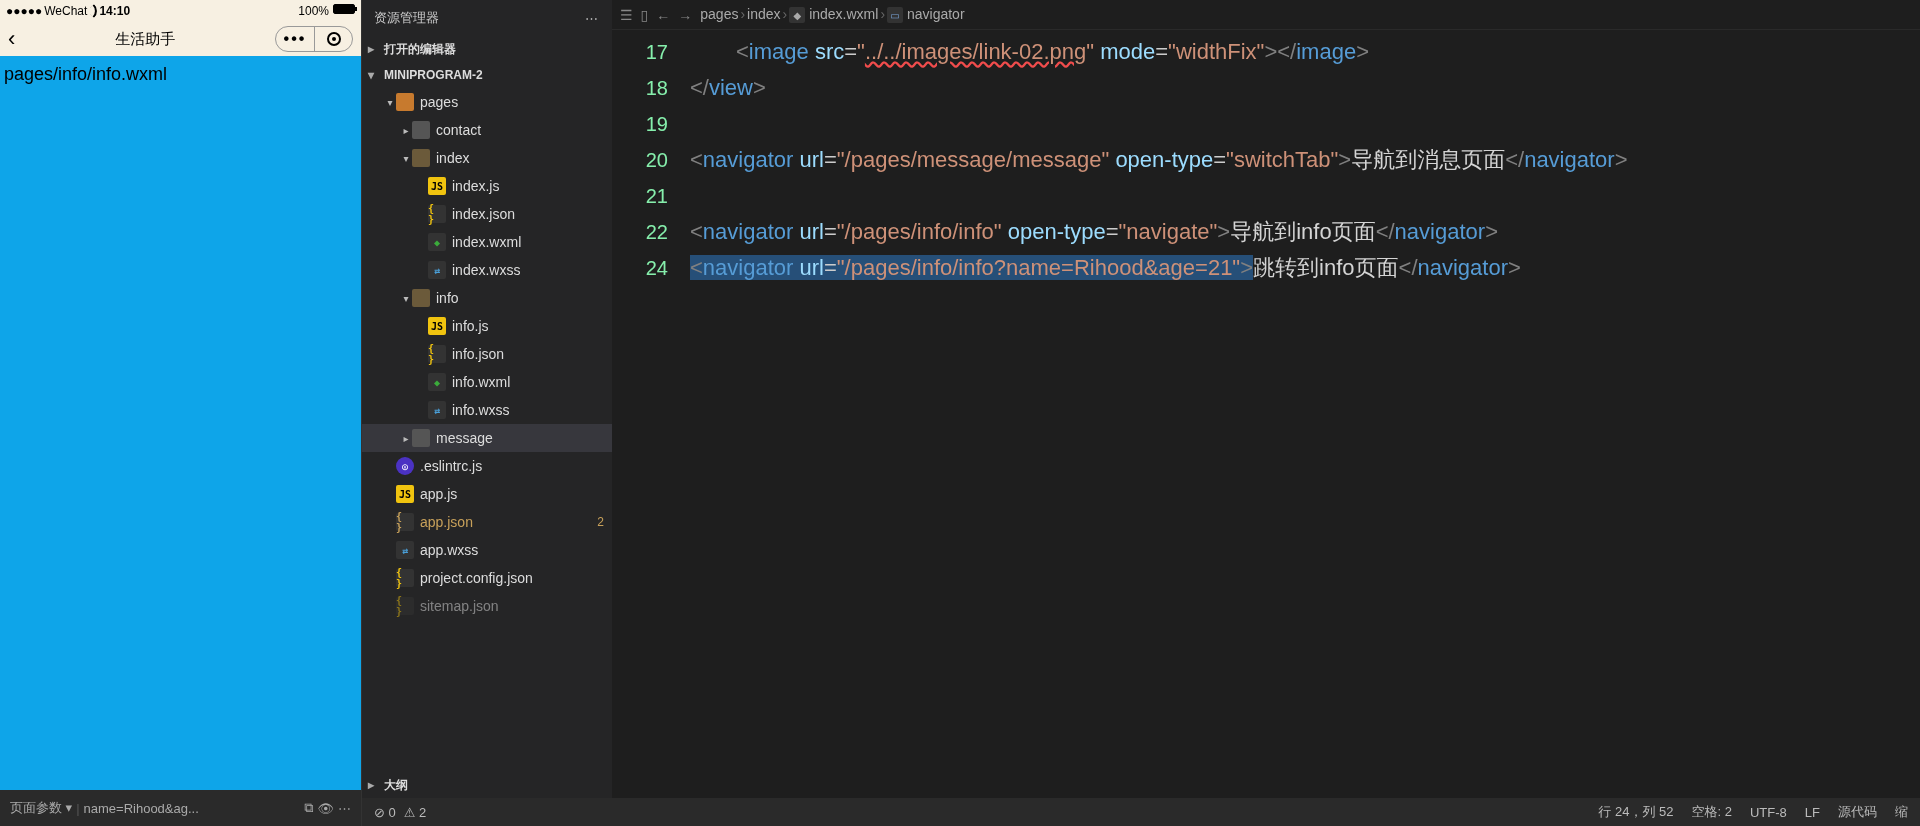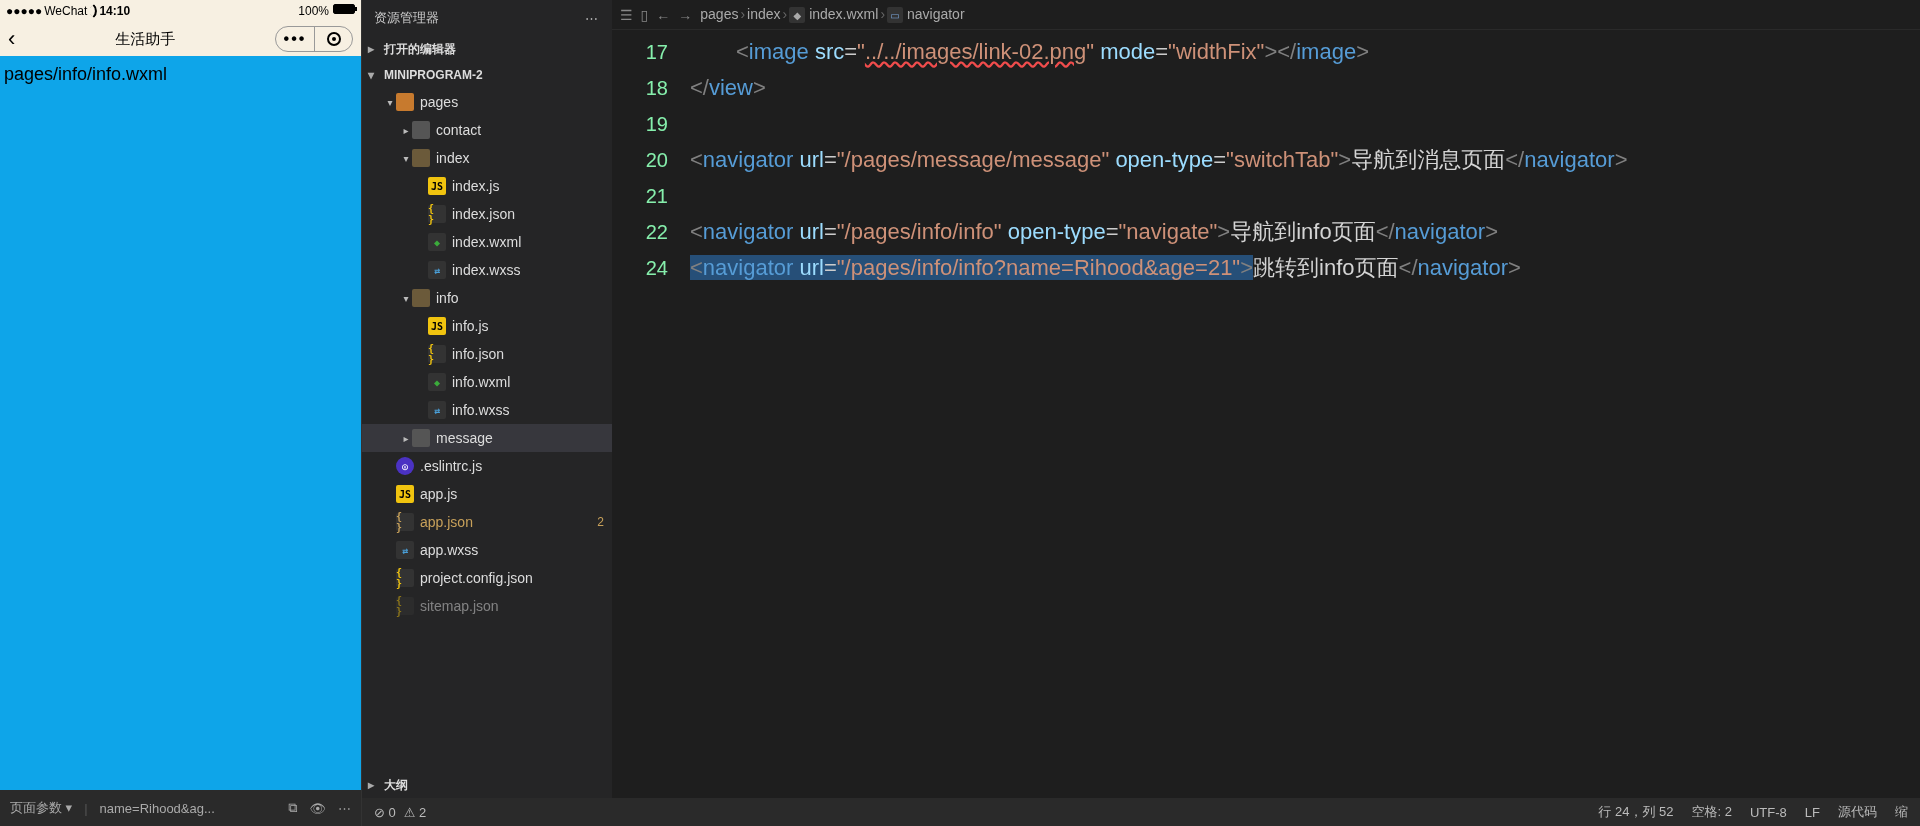--- a/index.html
+++ b/index.html
@@ -16,21 +16,21 @@
 .sim-nav{height:34px;background:#f7f0e2;display:flex;align-items:center;padding:0 8px}
 .sim-nav .back{flex:0 0 auto;font-size:22px;font-weight:300}
 .sim-nav .title{flex:1;text-align:center;font-size:15px}
 .capsule{flex:0 0 auto;display:flex;align-items:center;border:1px solid #999;border-radius:16px;height:26px;overflow:hidden}
 .capsule span{width:38px;height:100%;display:flex;align-items:center;justify-content:center}
 .capsule .dots{letter-spacing:2px;font-weight:700}
 .capsule .ring{border-left:1px solid #999}
 .capsule .ring i{width:14px;height:14px;border:2px solid #000;border-radius:50%;display:inline-block}
 .capsule .ring i::after{content:"";display:block;width:4px;height:4px;background:#000;border-radius:50%;margin:3px auto}
 .sim-body{flex:1;background:#0ea5e9;padding:8px 4px;font-size:18px}
-.sim-foot{height:36px;background:#2a2a2a;color:#aaa;display:flex;align-items:center;gap:12px;padding:0 10px;font-size:13px}
+.sim-foot{height:36px;background:#2a2a2a;color:#aaa;display:flex;align-items:center;gap:4px;padding:0 10px;font-size:13px}
 .sim-foot .sep{color:#555}
 .sim-foot .grow{flex:1}
 
 .expl{width:250px;background:#252526;display:flex;flex-direction:column;font-size:14px}
 .expl-head{height:36px;display:flex;align-items:center;justify-content:space-between;padding:0 12px;color:#ccc;font-size:13px}
 .expl-head .more{color:#ccc;letter-spacing:2px}
 .sect{display:flex;align-items:center;gap:6px;height:26px;padding:0 6px;font-size:12px;font-weight:700;color:#ddd;text-transform:uppercase}
 .sect .chev{width:10px;color:#aaa}
 .tree{flex:1;overflow:auto}
 .node{display:flex;align-items:center;height:28px;color:#ddd;padding-right:8px;cursor:default}

